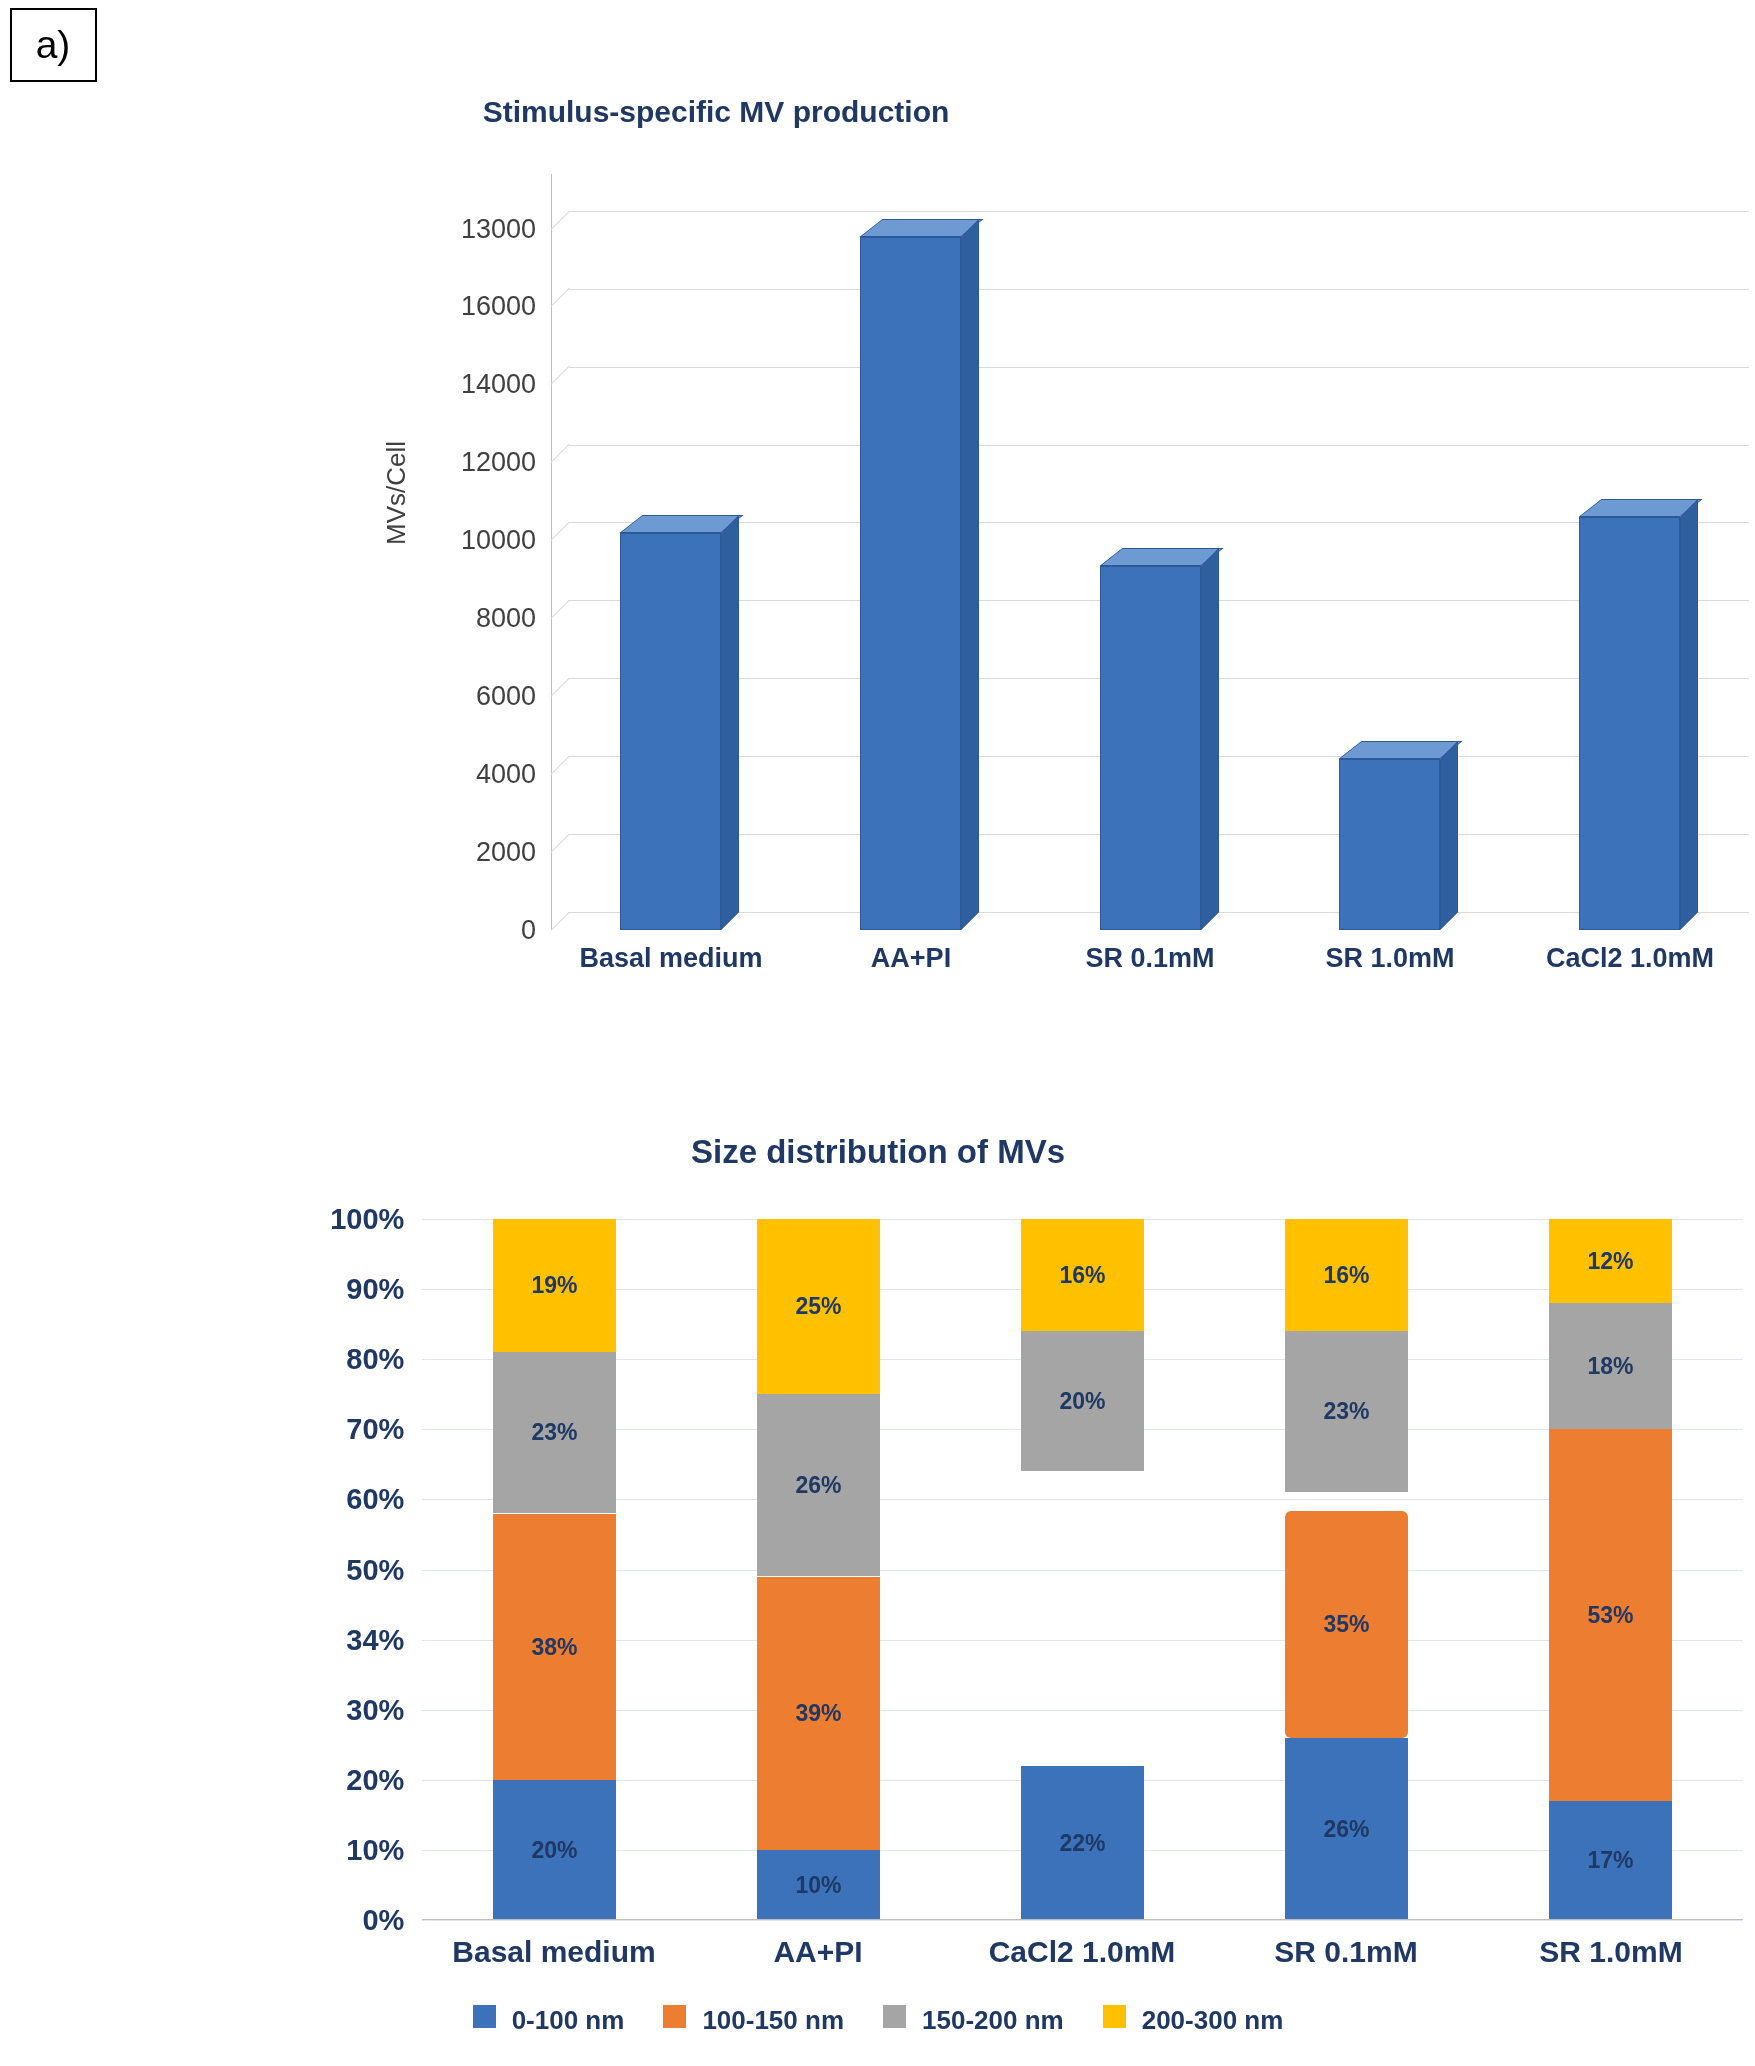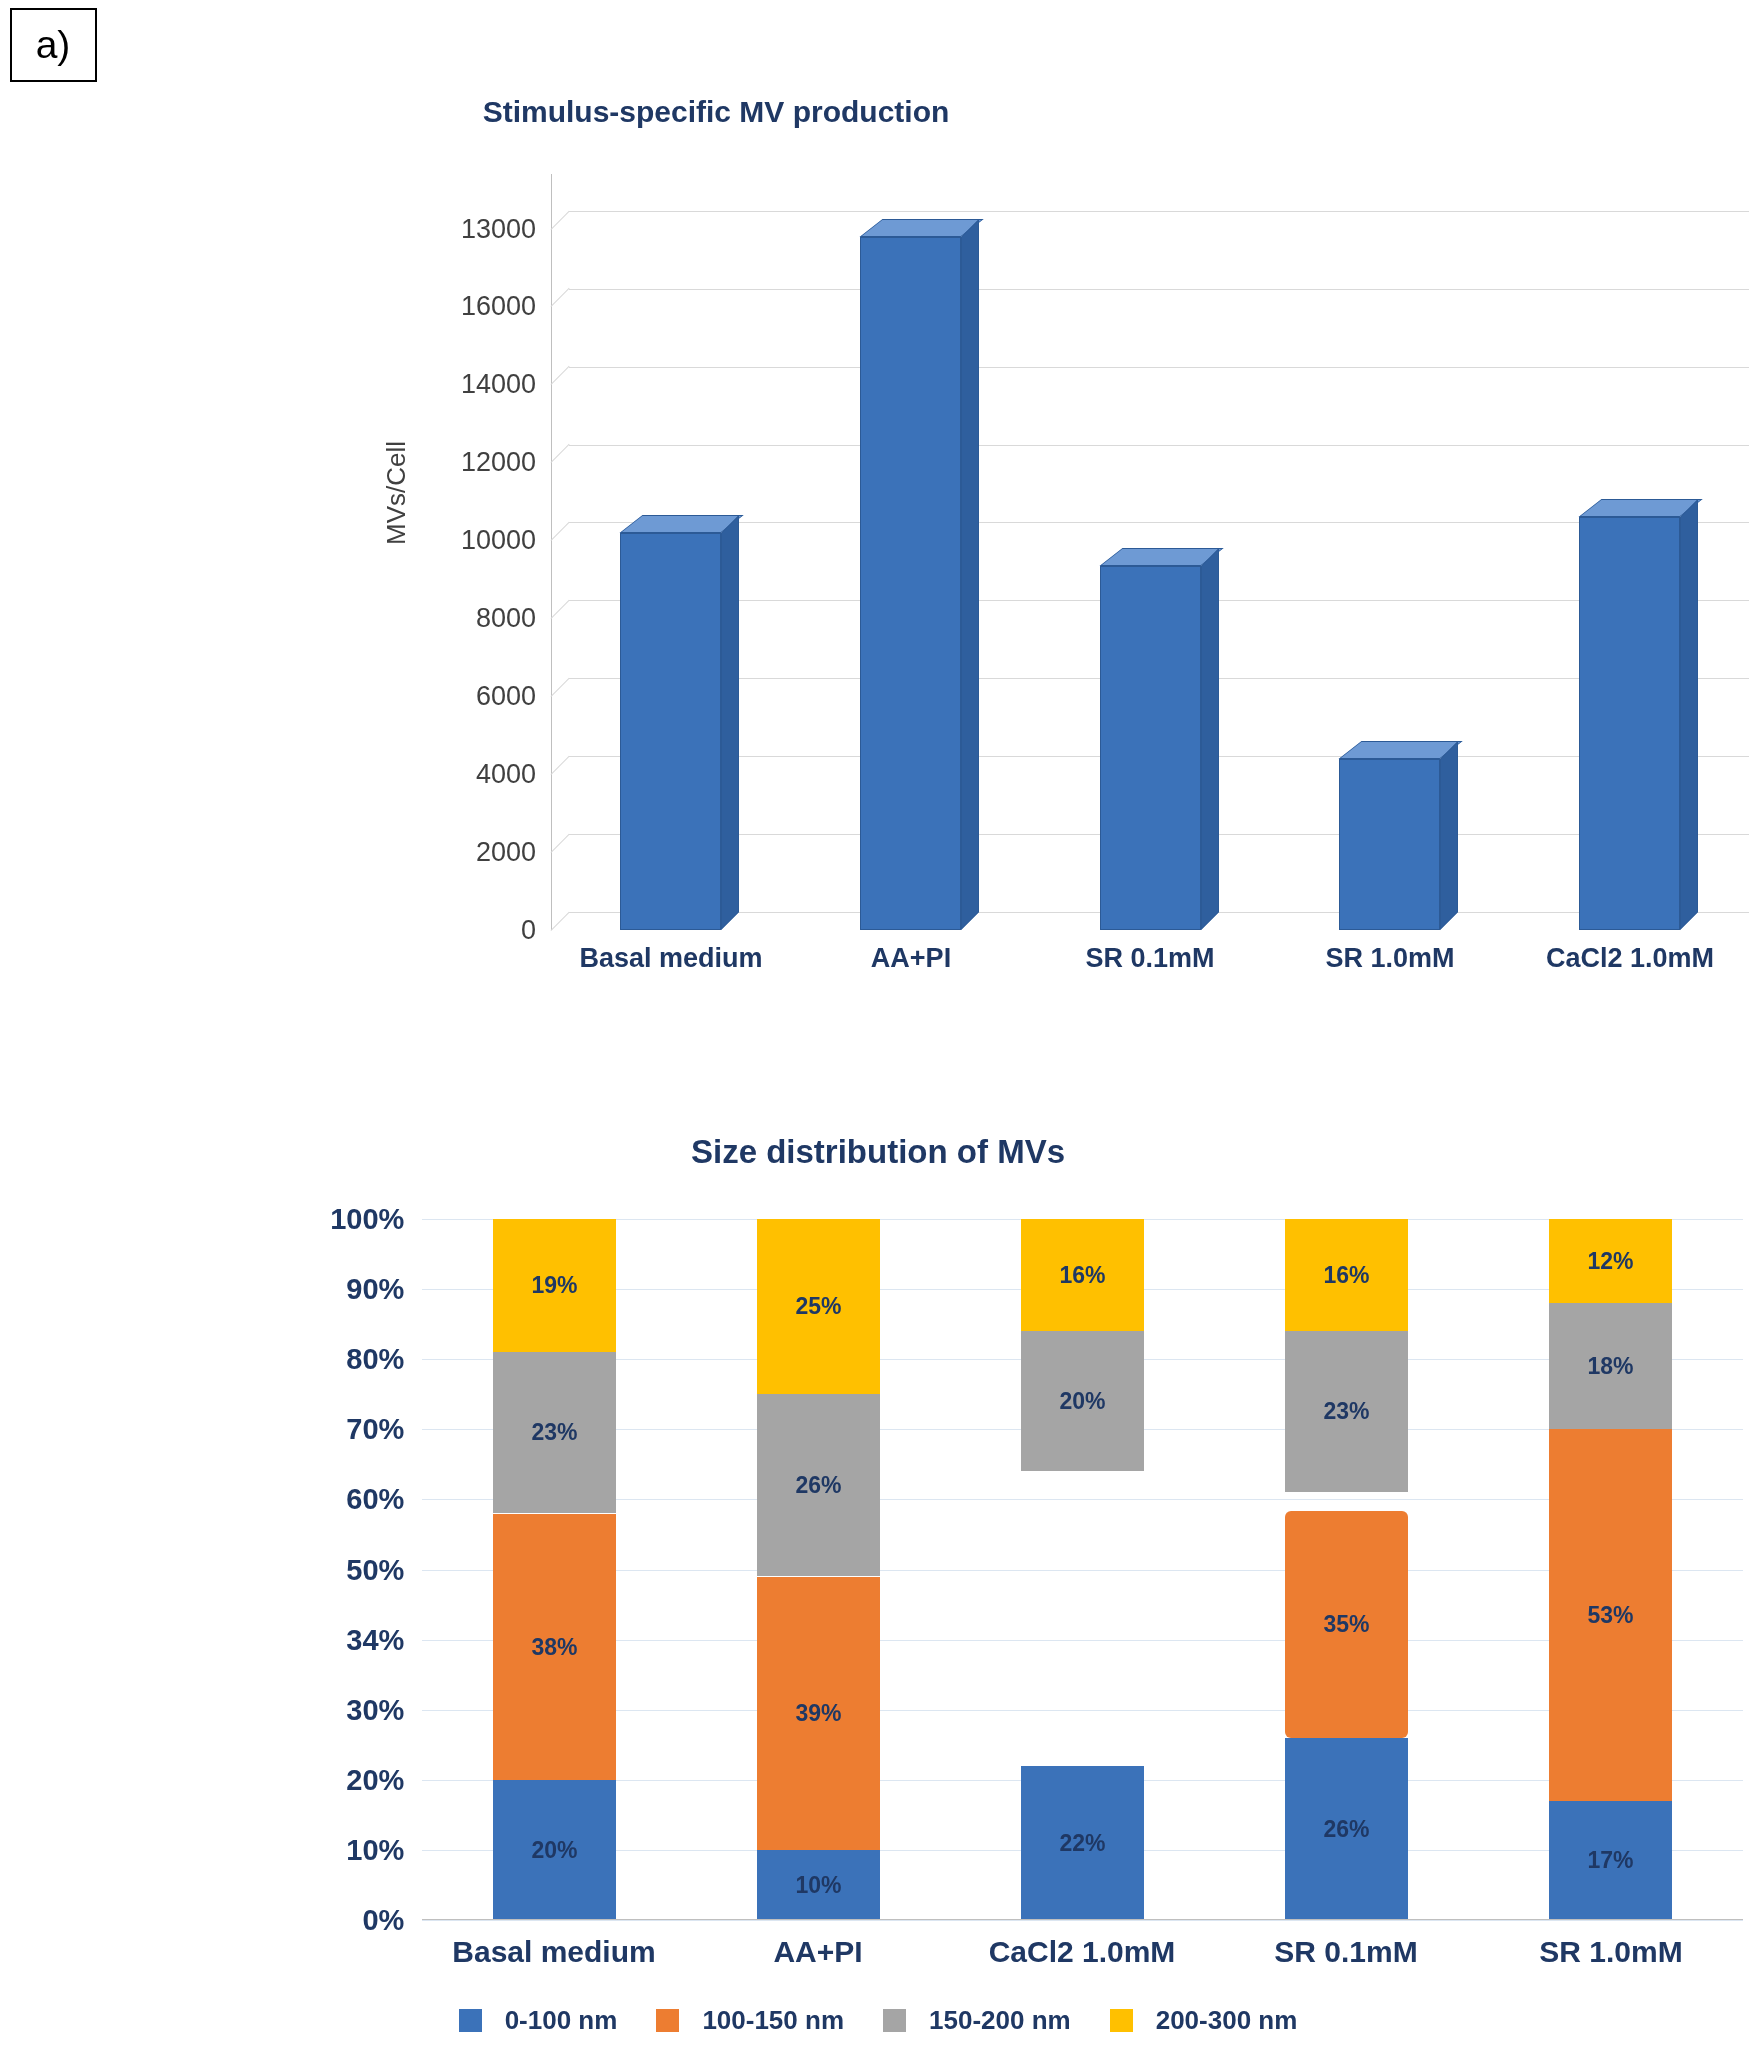--- a/index.html
+++ b/index.html
@@ -207,22 +207,22 @@
     left: 0;
     top: 943px;
     width: 1756px;
     display: flex;
     justify-content: center;
     align-items: center;
     gap: 39px;
   }
   .legend-item {
     display: flex;
-    align-items: center;
-    gap: 23px;
+    align-items: flex-start;
+    gap: 16px;
     font-size: 26px;
     font-weight: bold;
     color: #1f3864;
   }
   .legend-swatch {
     width: 23px;
     height: 23px;
     display: inline-block;
   }
 </style>

